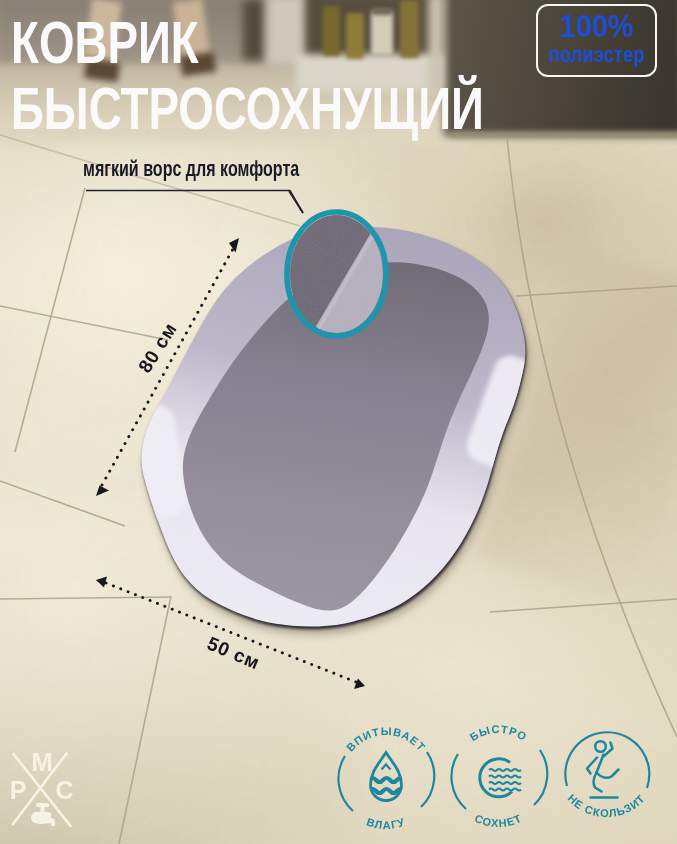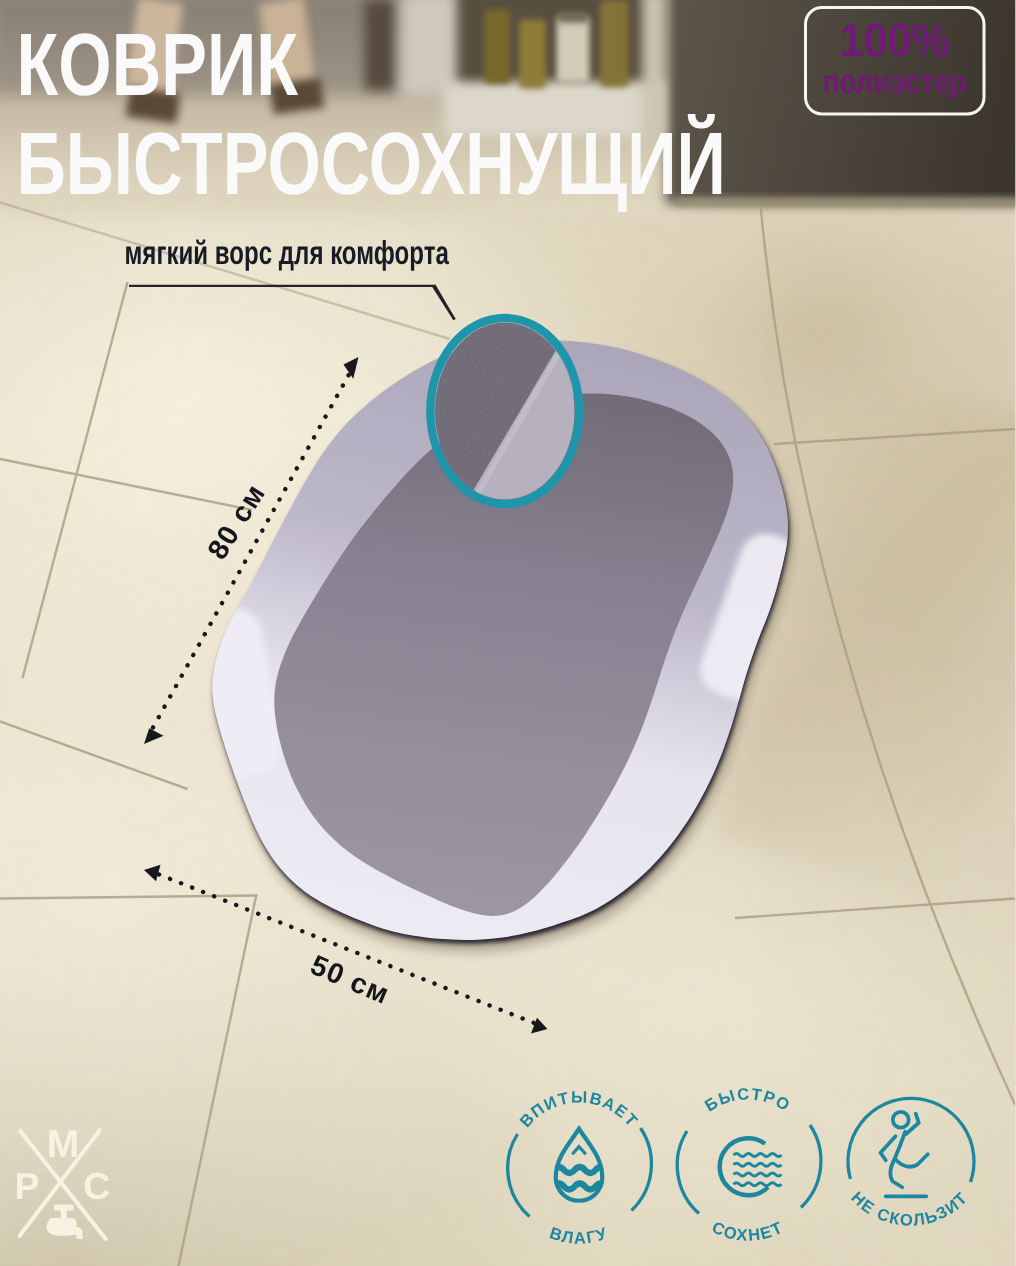--- a/index.html
+++ b/index.html
@@ -246,20 +246,20 @@
           <path d="M596.5,772.5 Q604,780.5 611.5,776.5 L618.5,769.5"></path>
           <path d="M596.5,772.5 Q591.5,781.5 595,787.5 L601.5,791.5"></path>
           <path d="M590.5,797.5 L617.5,797.5"></path>
         </g>
       </g>
     </g>
   </svg>
 
   <div class="abs" style="left:11px;top:10px;color:#fafafa;font-weight:bold;font-size:59px;line-height:66px;transform:scale(0.775,1);transform-origin:0 0;white-space:nowrap;">КОВРИК<br>БЫСТРОСОХНУЩИЙ</div>
 
-  <div class="abs" style="left:536px;top:4px;width:121px;height:73px;border:2.5px solid #f5f5f3;border-radius:12px;color:#701a75;text-align:center;box-sizing:border-box;">
+  <div class="abs" style="left:536px;top:4px;width:121px;height:73px;border:2.5px solid #f5f5f3;border-radius:12px;color:#1d4ed8;text-align:center;box-sizing:border-box;">
     <div style="font-size:31px;font-weight:bold;line-height:32px;margin-top:5px;transform:scale(0.93,1);">100%</div>
     <div style="font-size:22px;font-weight:bold;line-height:24px;transform:scale(0.84,1);">полиэстер</div>
   </div>
 
   <div class="abs" style="left:83px;top:158px;color:#181b25;font-weight:bold;font-size:22px;line-height:22px;transform:scale(0.73,1);transform-origin:0 0;white-space:nowrap;">мягкий ворс для комфорта</div>
 
 </div>
 
 </body></html>

